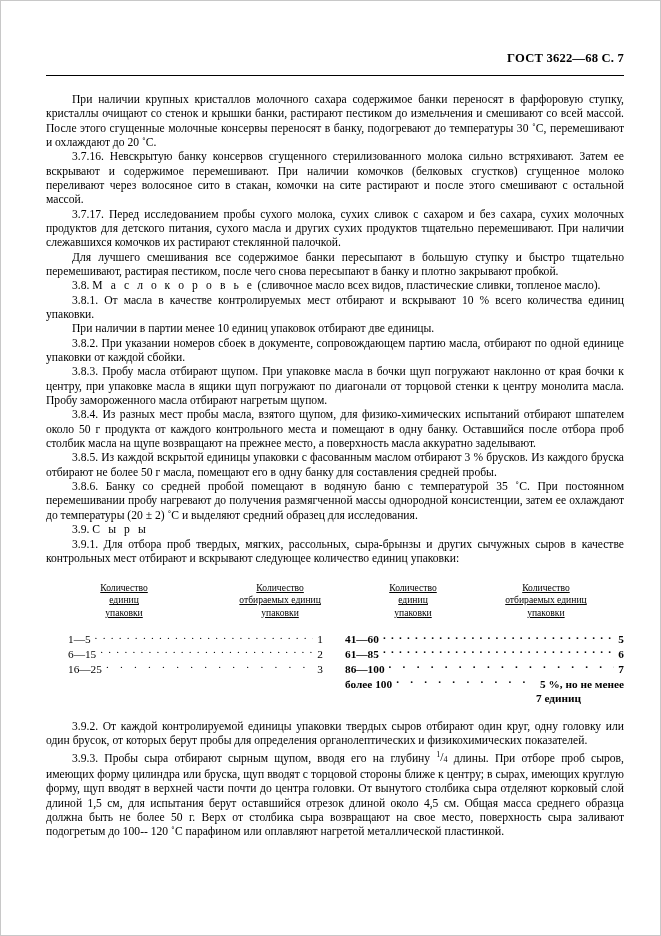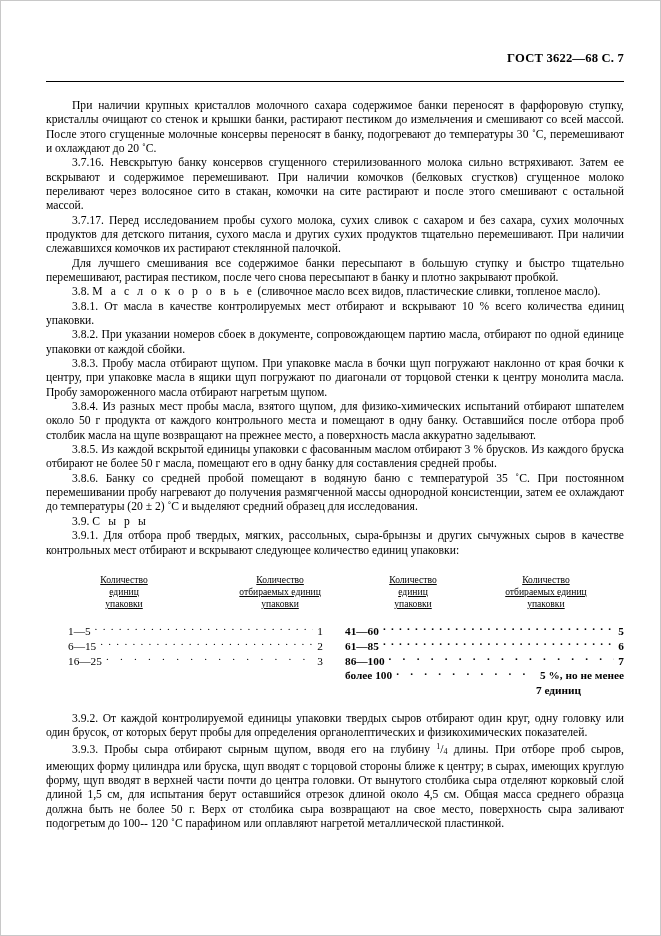--- a/index.html
+++ b/index.html
@@ -34,21 +34,21 @@
     top: 52px;
     width: 578px;
   }
 
   
   .page-header {
     text-align: right;
     font-weight: bold;
     font-size: 12.6px;
     letter-spacing: 0.2px;
-    padding-bottom: 14px;
+    padding-bottom: 8px;
     line-height: 1.1;
   }
   .header-rule {
     border: 0;
     border-top: 1px solid #000;
     margin: 1px 0 0 0;
     width: 100%;
   }
 
   
@@ -158,20 +158,21 @@
     <div class="body-block">
 
       <p class="para">При наличии крупных кристаллов молочного сахара содержимое банки переносят в фарфоровую ступку, кристаллы очищают со стенок и крышки банки, растирают пестиком до измельчения и смешивают со всей массой. После этого сгущенные молочные консервы переносят в банку, подогревают до температуры 30 ˚С,  перемешивают и охлаждают до 20 ˚С.</p>
       <p class="para">3.7.16. Невскрытую банку консервов сгущенного стерилизованного молока сильно встряхивают. Затем ее вскрывают и содержимое перемешивают. При наличии комочков (белковых сгустков) сгущенное молоко переливают через волосяное сито в стакан, комочки на сите растирают и после этого смешивают с остальной массой.</p>
       <p class="para">3.7.17. Перед исследованием пробы сухого молока, сухих сливок с сахаром и без сахара, сухих молочных продуктов для детского питания, сухого масла и  других сухих продуктов тщательно перемешивают. При наличии слежавшихся комочков их растирают стеклянной палочкой.</p>
       <p class="para">Для лучшего смешивания все содержимое банки пересыпают в большую ступку и быстро тщательно перемешивают, растирая пестиком, после чего снова пересыпают в банку и плотно закрывают пробкой.</p>
 
       <p class="para"><span>3.8.</span> <span class="spaced">М а с л о</span><span class="sp-gap"></span><span class="spaced">к о р о в ь е</span> <span>(сливочное масло всех видов, пластические сливки, топленое масло).</span></p>
 
       <p class="para">3.8.1. От масла в качестве контролируемых мест отбирают и вскрывают 10 % всего количества единиц упаковки.</p>
+      <p class="para">При наличии в партии менее 10 единиц упаковок отбирают две единицы.</p>
       <p class="para">3.8.2. При указании номеров сбоек в документе, сопровождающем партию масла, отбирают по одной единице упаковки от каждой сбойки.</p>
       <p class="para">3.8.3. Пробу масла отбирают щупом. При упаковке масла в бочки щуп погружают наклонно от края бочки к центру, при упаковке масла в ящики щуп погружают по диагонали от торцовой стенки к центру монолита масла. Пробу замороженного масла отбирают нагретым щупом.</p>
       <p class="para">3.8.4. Из разных мест пробы масла, взятого щупом, для физико-химических испытаний отбирают шпателем около 50 г продукта от каждого контрольного места и помещают в одну банку. Оставшийся после отбора проб столбик масла на щупе возвращают на прежнее место, а поверхность масла аккуратно  заделывают.</p>
       <p class="para">3.8.5. Из каждой вскрытой единицы упаковки с фасованным маслом отбирают 3 % брусков.  Из каждого  бруска отбирают не более 50 г масла, помещают его в одну банку для составления средней пробы.</p>
       <p class="para">3.8.6. Банку со средней пробой помещают в водяную баню с температурой 35 ˚С. При постоянном перемешивании пробу нагревают до получения размягченной массы однородной консистенции, затем ее охлаждают до температуры (20 ± 2) ˚С и выделяют средний образец для исследования.</p>
 
       <p class="para"><span>3.9.</span> <span class="spaced">С ы р ы</span></p>
 
       <p class="para">3.9.1. Для отбора проб твердых, мягких, рассольных, сыра-брынзы и других сычужных сыров в качестве контрольных мест отбирают и вскрывают следующее количество единиц упаковки:</p>
 

